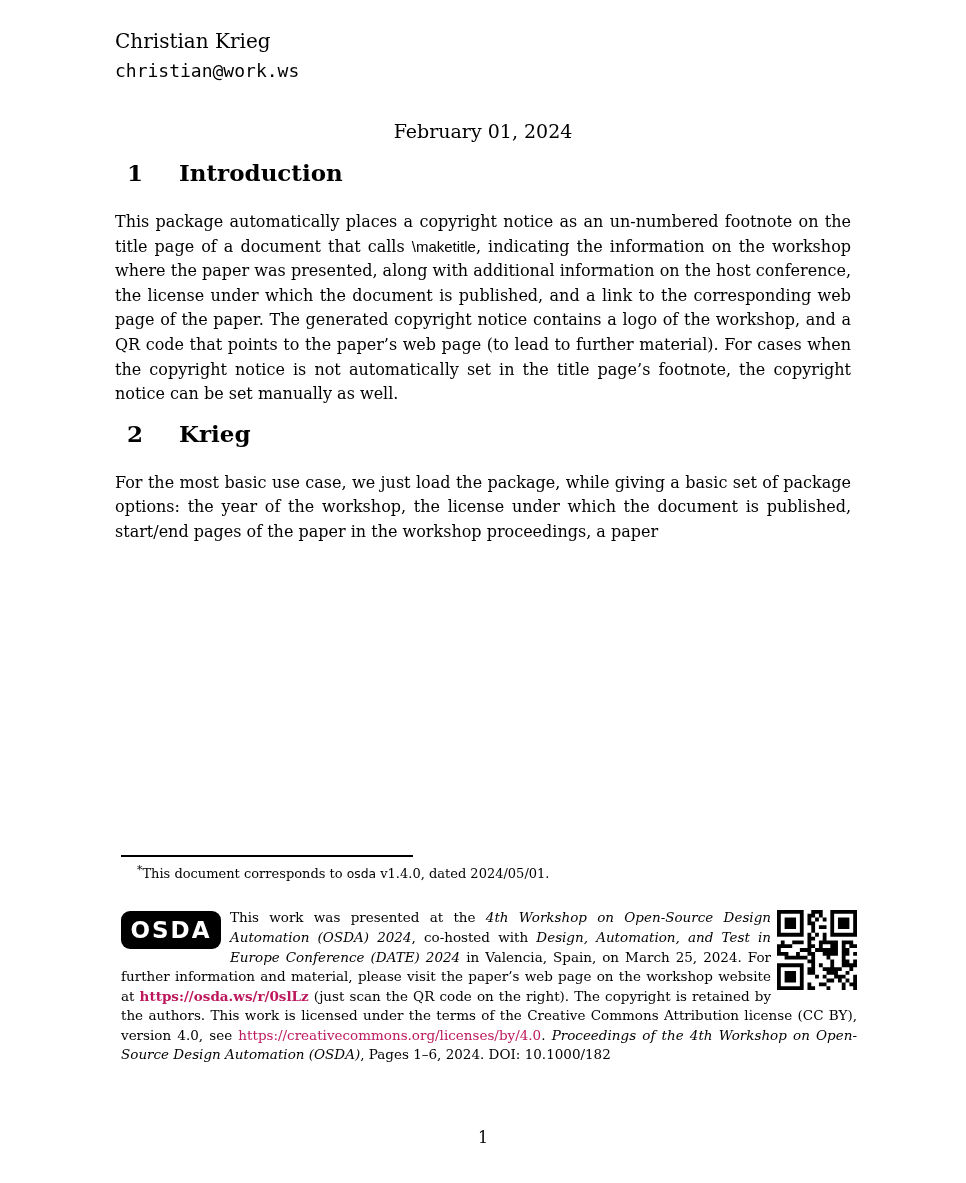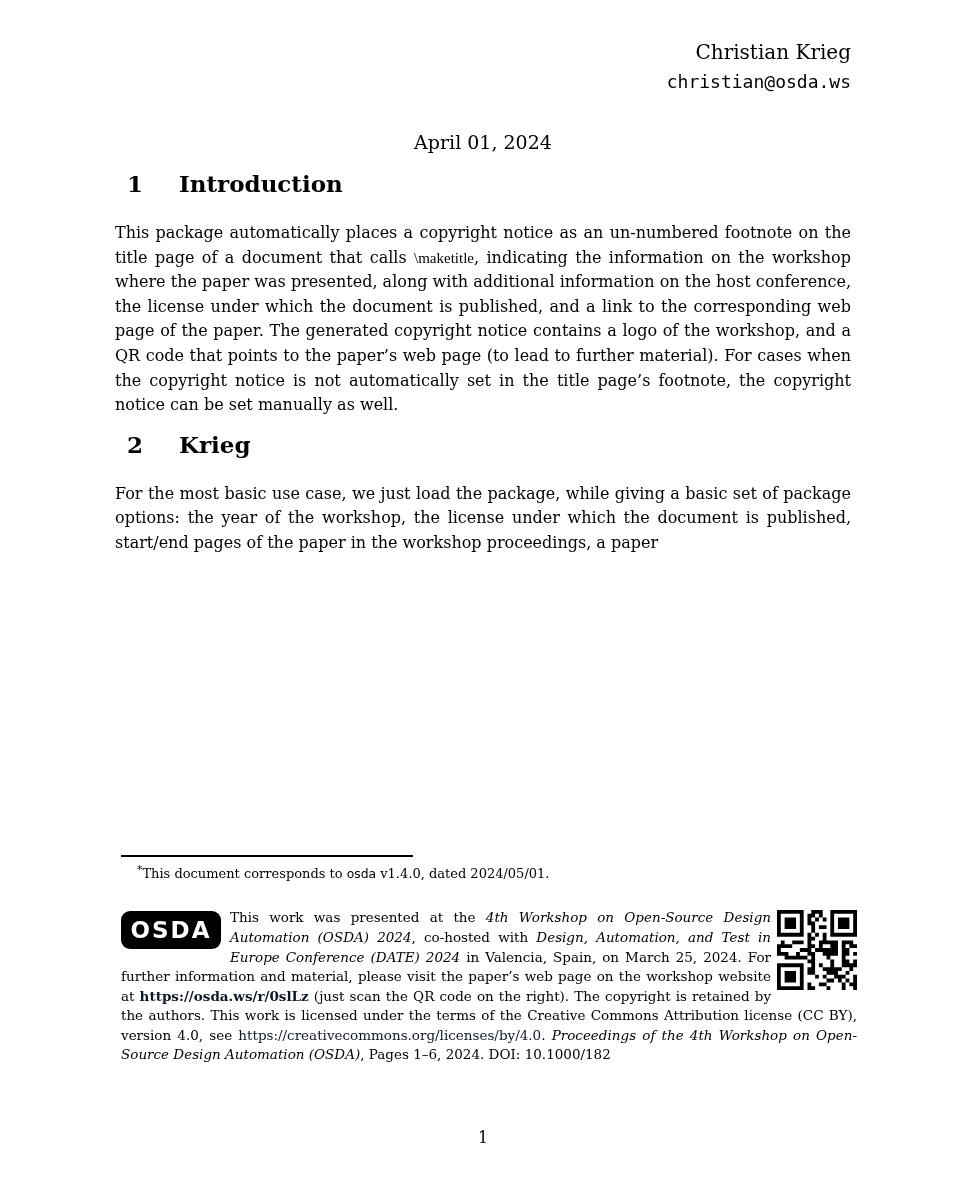--- a/index.html
+++ b/index.html
@@ -13,68 +13,68 @@
     overflow:hidden;
   }
   .main{position:absolute;left:115px;top:0;width:736px;}
 
   
   .title{margin-top:28px;text-align:center;font-size:26px;line-height:46px;}
   .pkg{font-family:"DejaVu Sans", sans-serif;font-weight:bold;}
   .title sup{font-size:15px;}
 
   
-  .author-block{margin-top:38px;text-align:right;font-size:20px;line-height:29px;}
+  .author-block{margin-top:27px;text-align:left;font-size:20px;line-height:29px;}
   .email{font-family:"DejaVu Sans Mono", monospace;font-size:18px;color:#000;text-decoration:none;}
 
   .date{margin-top:32px;text-align:center;font-size:19px;line-height:29px;}
 
   
   h2.sec{font-size:23px;line-height:30px;font-weight:bold;margin:12px;}
   .sec1{margin-top:95px;}
   .sec2{margin-top:38px;}
   .secnum{display:inline-block;min-width:52px;}
   .para{margin:22px 0 0;font-size:16px;line-height:24.6px;text-align:justify;}
-  .mono{font-family:Liberation Serif, serif;font-size:15px;margin-top:16px;}
+  .mono{font-family:Liberation Sans, sans-serif;font-size:15px;margin-top:16px;}
   .sans{font-family:"DejaVu Sans", sans-serif;font-size:95%;}
 
   
   .footnote-area{position:absolute;left:121px;top:855px;width:736px;}
   .fn-rule{width:292px;border-top:2px solid #000;height:0;}
   .fn-text{margin:4px 0 0;font-size:13px;line-height:17px;text-indent:16px;}
   .copyright{margin-top:25px;font-size:13.5px;line-height:19.6px;text-align:justify;}
   .osda-logo{
     float:left;width:100px;height:38px;margin:3px 9px 2px 0;
     background:#000;border-radius:9px;
     display:flex;align-items:center;justify-content:center;
   }
   .osda-logo span{
     color:#fff;font-family:"DejaVu Sans", sans-serif;font-weight:800;
     font-size:23px;letter-spacing:2px;
   }
   .qr{float:right;width:80px;height:80px;margin:2px 0 4px 6px;}
-  .plain-link{color:#0f172a;text-decoration:none;}
+  .plain-link{color:#be185d;text-decoration:none;}
   .bold{font-weight:bold;}
   .it{font-style:italic;}
 
   .pageno{position:absolute;top:1128px;left:0;width:100%;text-align:center;font-size:16px;}
 </style>
 </head>
 <body>
 
 <div class="page">
   <div class="main">
 
 
     <div class="author-block">
       <div>Christian Krieg</div>
-      <div><a href="#" class="email">christian@osda.ws</a></div>
+      <div><a href="#" class="email">christian@work.ws</a></div>
     </div>
 
-    <div class="date">April 01, 2024</div>
+    <div class="date">February 01, 2024</div>
 
     <h2 class="sec sec1"><span class="secnum">1</span><span>Introduction</span></h2>
 
     <p class="para"><span>This package automatically places a copyright notice as an un-numbered footnote on the title page of a document that calls </span><span class="mono">\maketitle</span><span>, indicating the information on the workshop where the paper was presented, along with additional information on the host conference, the license under which the document is published, and a link to the corresponding web page of the paper. The generated copyright notice contains a logo of the workshop, and a QR code that points to the paper’s web page (to lead to further material). For cases when the copyright notice is not automatically set in the title page’s footnote, the copyright notice can be set manually as well.</span></p>
 
     <h2 class="sec sec2"><span class="secnum">2</span><span>Krieg</span></h2>
 
     <p class="para"><span>For the most basic use case, we just load the package, while giving a basic set of package options: the year of the workshop, the license under which the document is published, start/end pages of the paper in the workshop proceedings, a paper</span></p>
   </div>
 

